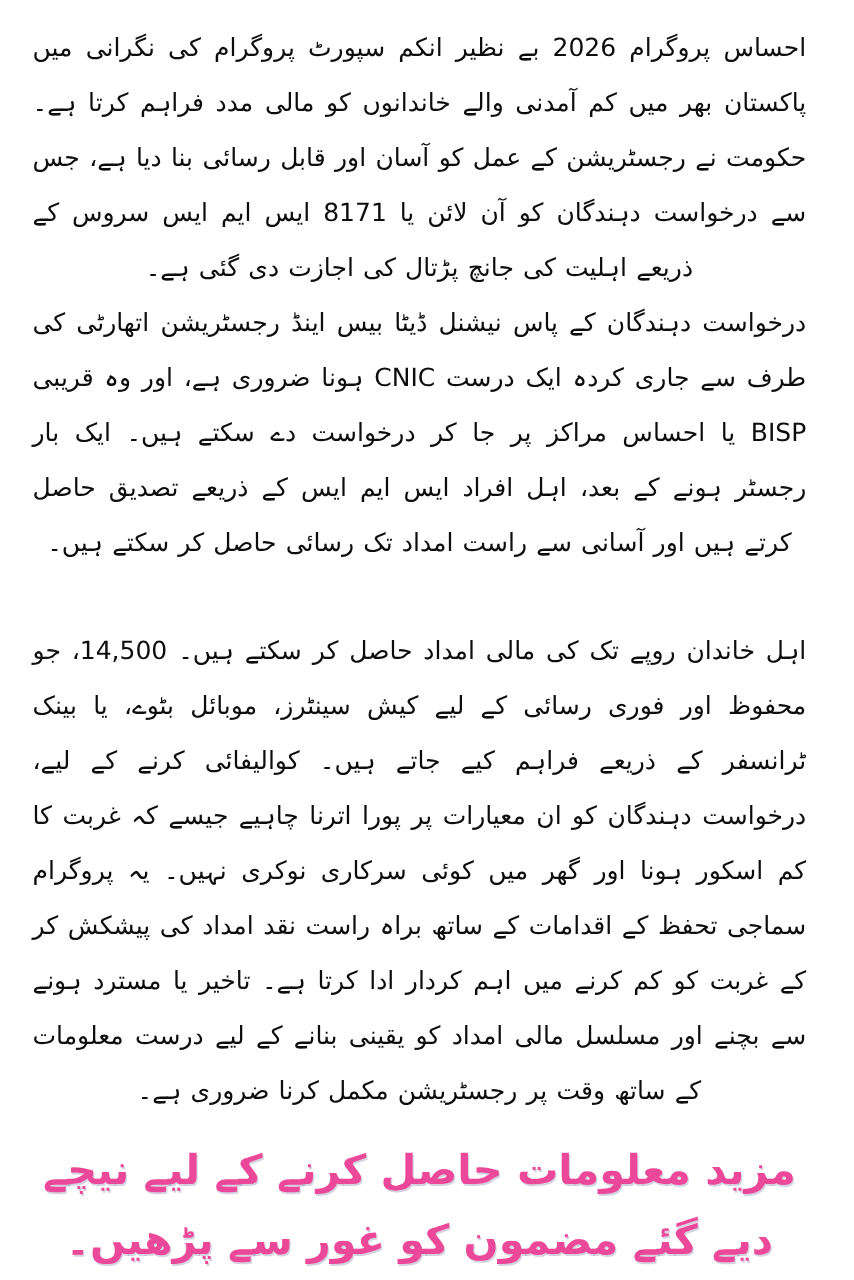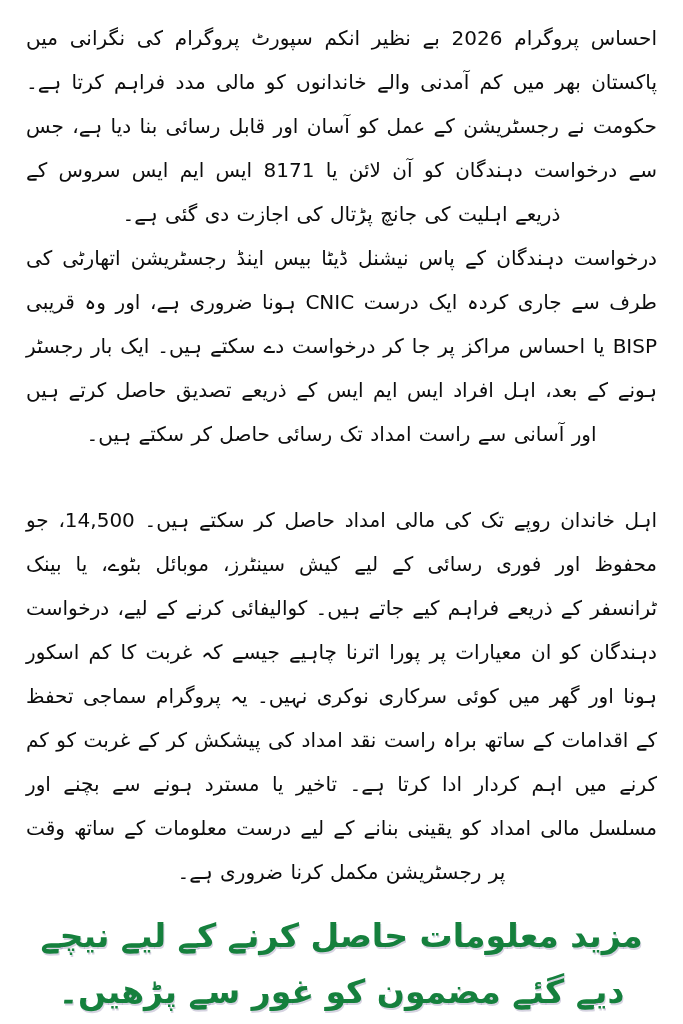--- a/index.html
+++ b/index.html
@@ -7,21 +7,21 @@
     margin: 0;
     padding: 0;
     width: 683px;
     height: 1024px;
     background: #ffffff;
     overflow: hidden;
   }
   .article {
     width: 683px;
     height: 1024px;
-    padding: 16px 26px 0 26px;
+    padding: 16px 38px 0 26px;
     font-family: "DejaVu Sans", sans-serif;
   }
   .para {
     direction: rtl;
     unicode-bidi: plaintext;
     text-align: justify;
     text-align-last: center;
     font-size: 20px;
     line-height: 44px;
     color: #0d0d0d;
@@ -31,21 +31,21 @@
   .para-gap {
     margin-top: 42px;
   }
   .footer-note {
     direction: rtl;
     unicode-bidi: plaintext;
     text-align: center;
     font-size: 33px;
     line-height: 56px;
     font-weight: bold;
-    color: #15803d;
+    color: #ec4899;
     margin-top: 14px;
     text-shadow: 1px 2px 0 rgba(30, 10, 90, 0.18);
   }
 </style>
 </head>
 <body>
 
 <div class="article">
   <p class="para">احساس پروگرام 2026 بے نظیر انکم سپورٹ پروگرام کی نگرانی میں پاکستان بھر میں کم آمدنی والے خاندانوں کو مالی مدد فراہم کرتا ہے۔ حکومت نے رجسٹریشن کے عمل کو آسان اور قابل رسائی بنا دیا ہے، جس سے درخواست دہندگان کو آن لائن یا 8171 ایس ایم ایس سروس کے ذریعے اہلیت کی جانچ پڑتال کی اجازت دی گئی ہے۔</p>
 

